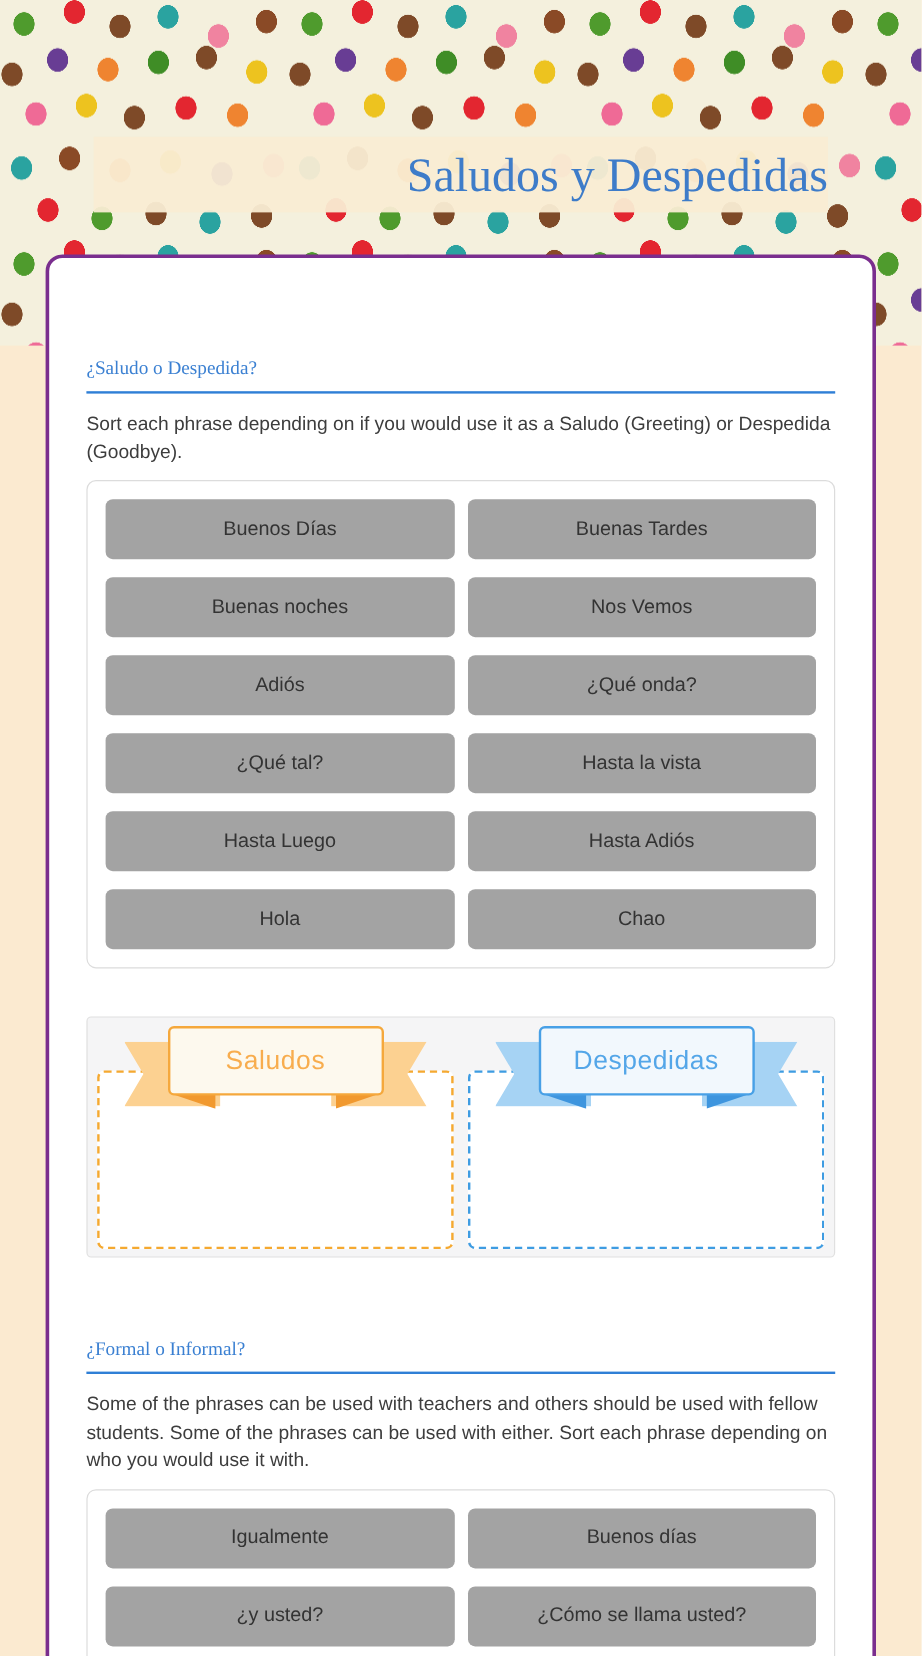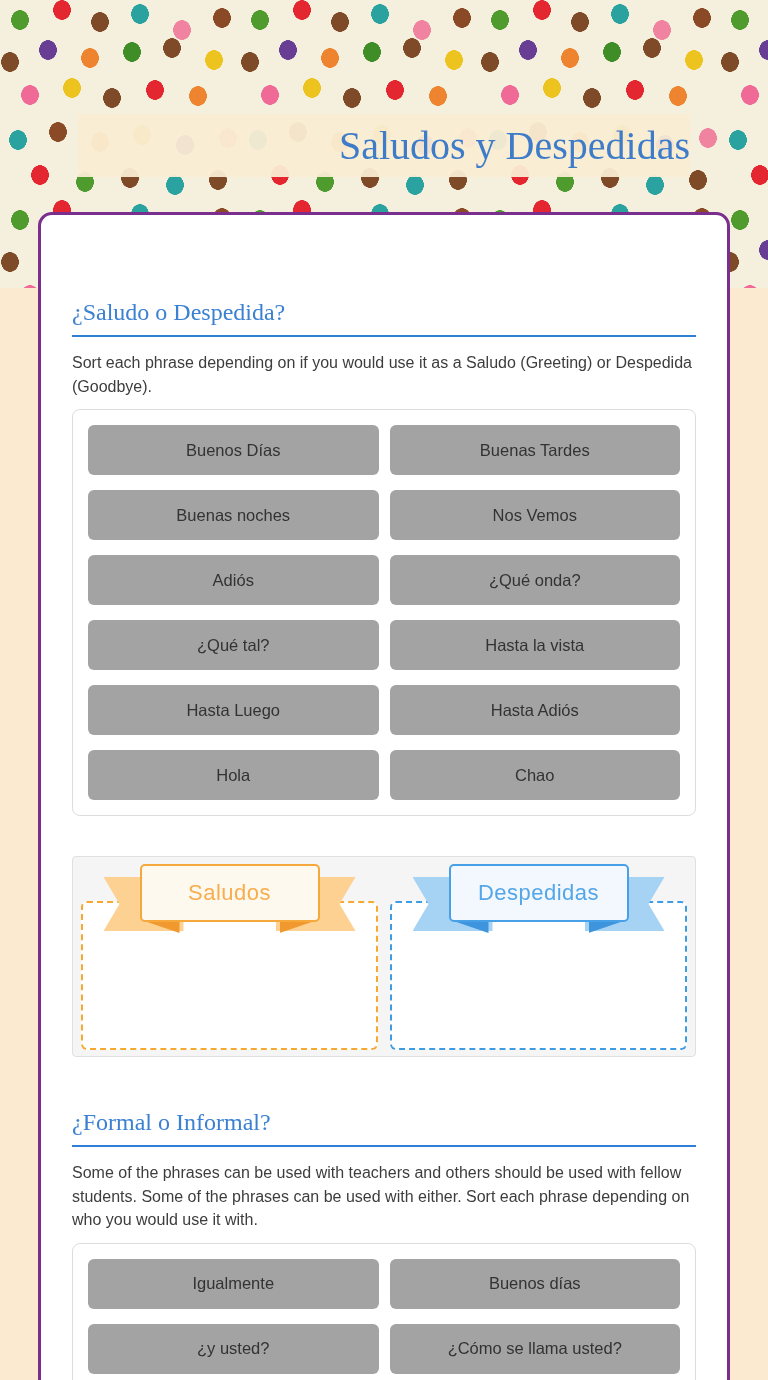--- a/index.html
+++ b/index.html
@@ -61,21 +61,21 @@
   .worksheet-card {
     position:absolute; top:212px; left:38px; width:692px; height:1400px;
     background:#ffffff;
     border:3px solid #7a2e8e;
     border-radius:14px;
     padding:84px 31px 0 31px;
   }
 
   .section-heading {
     font-family:cursive;
-    font-size:24px; font-weight:400; color:#3b80d2;
+    font-size:16px; font-weight:400; color:#3b80d2;
     margin:0 0 9px 0;
   }
   .heading-rule { border:none; border-top:2px solid #2f7fd6; margin:0 0 14px 0; }
   .instructions {
     font-size:16px; line-height:1.47; color:#3d3d3d;
     margin:0 0 11px 0;
   }
 
   
   .phrase-bank {
@@ -87,21 +87,21 @@
   .phrase-tile {
     background:#a3a3a3; border-radius:6px; height:50px;
     display:flex; align-items:center; justify-content:center;
     font-size:16.5px; font-weight:500; color:#333333;
     cursor:grab; text-align:center;
   }
 
   
   .dropzones-panel {
     background:#f5f5f6; border:1px solid #e0e0e0; border-radius:4px;
-    height:201px; margin-bottom:52px;
+    height:201px; margin-bottom:68px;
     display:flex; gap:12px; padding:6px 8px;
   }
   .zone { flex:1; position:relative; }
   .zone-box {
     position:absolute; top:38px; left:0; right:0; bottom:0;
     background:#ffffff; border-radius:6px;
   }
   .zone-saludos .zone-box    { border:2px dashed #f5a930; }
   .zone-despedidas .zone-box { border:2px dashed #3e9ce2; }
 

